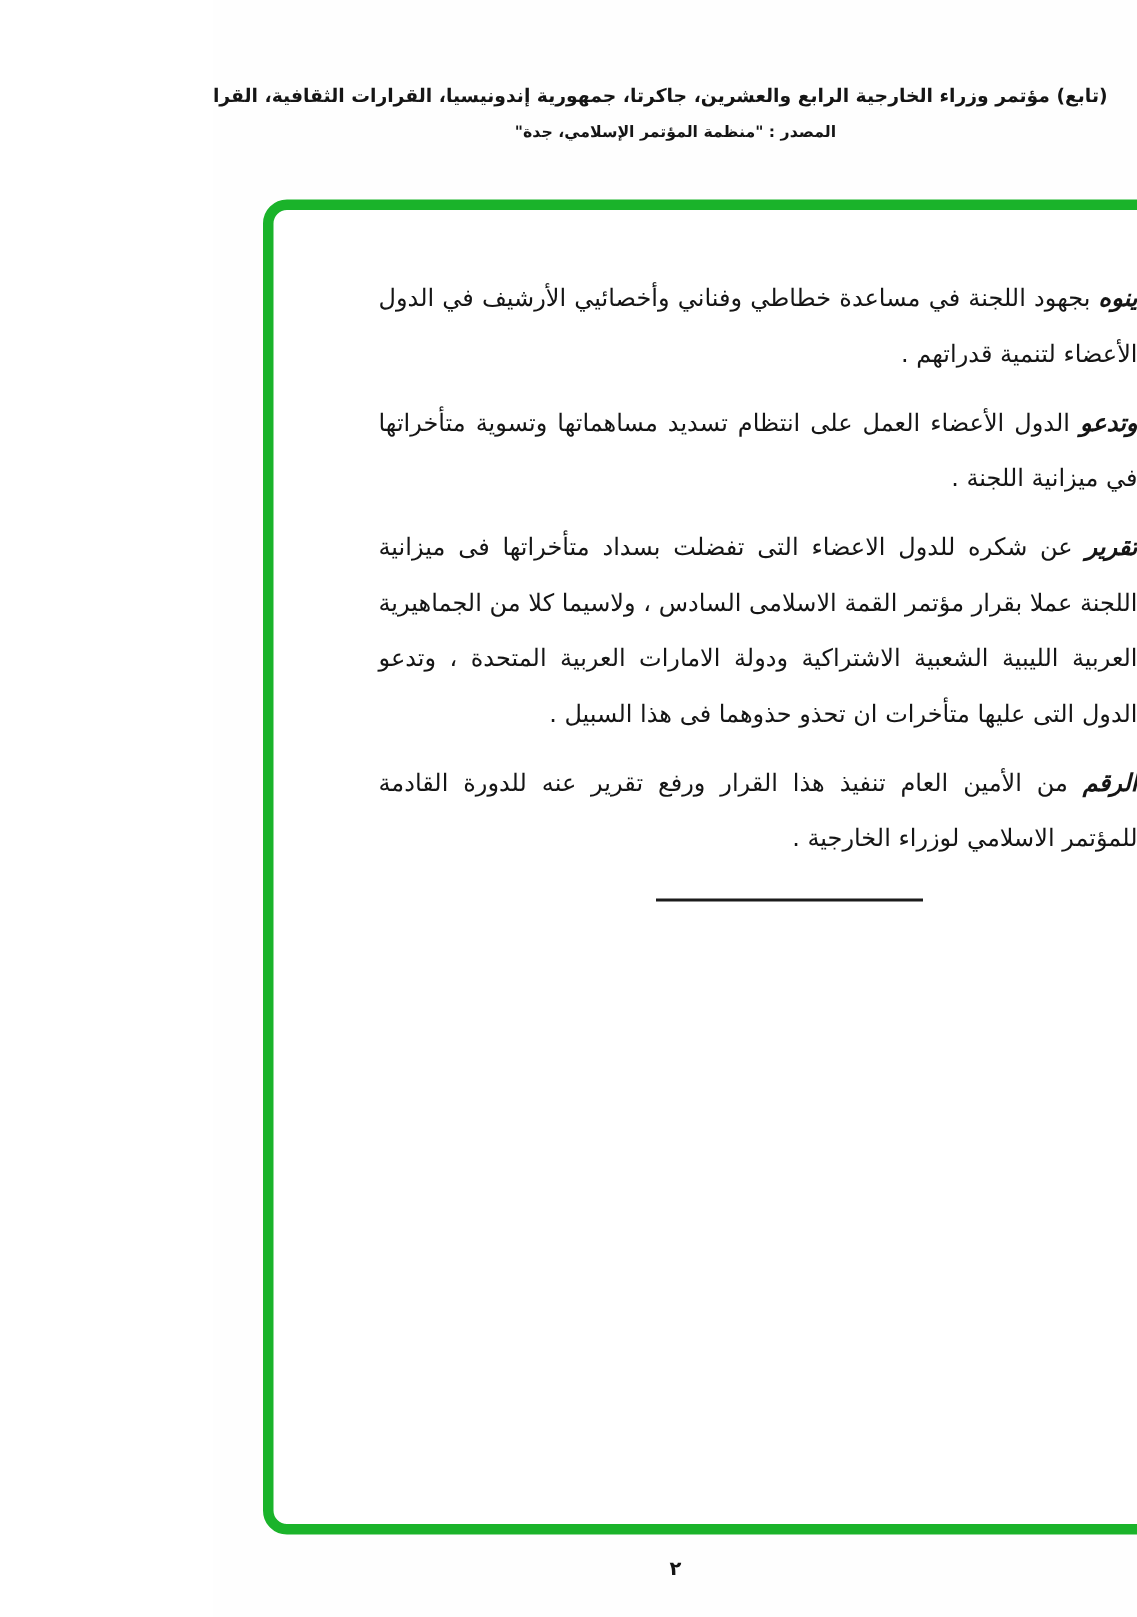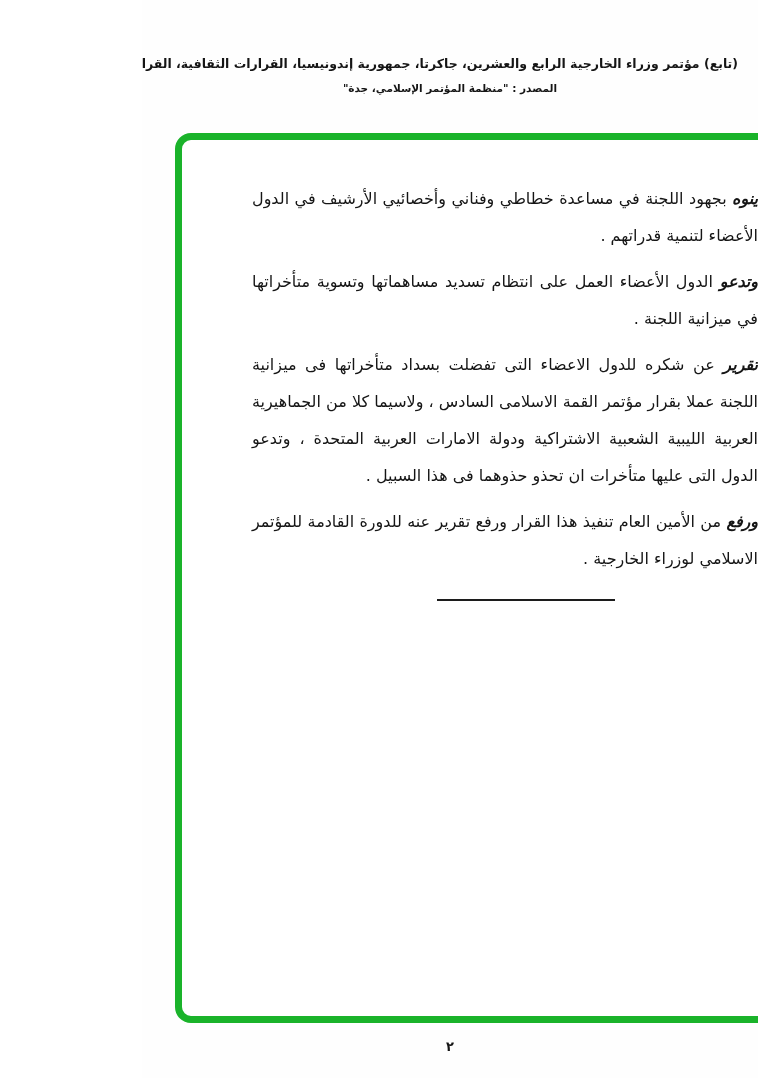--- a/index.html
+++ b/index.html
@@ -115,21 +115,21 @@
         <p class="res-text"><span class="res-lead">وتدعو</span> <span>الدول الأعضاء العمل على انتظام تسديد مساهماتها وتسوية متأخراتها في ميزانية اللجنة .</span></p>
       </div>
 
       <div class="res-item">
         <span class="res-marker">٧ -</span>
         <p class="res-text"><span class="res-lead">تقرير</span> <span>عن شكره للدول الاعضاء التى تفضلت بسداد متأخراتها فى ميزانية اللجنة عملا بقرار مؤتمر القمة الاسلامى السادس ، ولاسيما كلا من الجماهيرية العربية الليبية الشعبية الاشتراكية ودولة الامارات العربية المتحدة ، وتدعو الدول التى عليها متأخرات ان تحذو حذوهما فى هذا السبيل .</span></p>
       </div>
 
       <div class="res-item">
         <span class="res-marker">٨-</span>
-        <p class="res-text"><span class="res-lead">ورفع</span> <span>من الأمين العام تنفيذ هذا القرار ورفع تقرير عنه للدورة القادمة للمؤتمر الاسلامي لوزراء الخارجية .</span></p>
+        <p class="res-text"><span class="res-lead">الرقم</span> <span>من الأمين العام تنفيذ هذا القرار ورفع تقرير عنه للدورة القادمة للمؤتمر الاسلامي لوزراء الخارجية .</span></p>
       </div>
 
       <div class="end-divider"></div>
     </div>
   </div>
 
   <div class="page-number">٢</div>
 
 </div>
 

